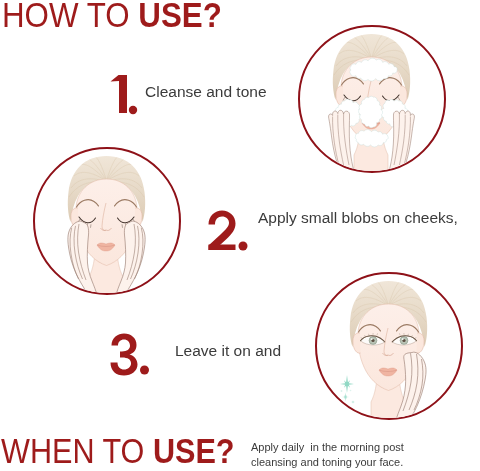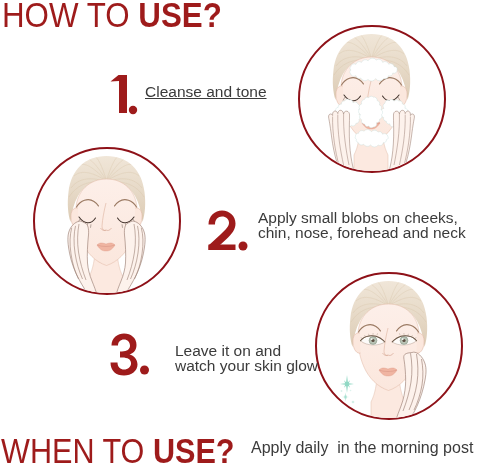--- a/index.html
+++ b/index.html
@@ -13,26 +13,26 @@
   .hdr b{font-weight:700;}
   .circ svg{position:absolute;left:-2px;top:-2px;}
   .circ{position:absolute;border-radius:50%;border:2px solid #8e1118;
         background:#ffffff;overflow:hidden;box-sizing:border-box;}
   #circle-1{left:298px;top:25px;width:148px;height:148px;}
   #circle-2{left:33px;top:147px;width:148px;height:148px;}
   #circle-3{left:315px;top:272px;width:148px;height:148px;}
   .numsvg{position:absolute;overflow:visible;}
   .body-text{position:absolute;color:#3b3b3b;font-size:15.5px;line-height:14.8px;white-space:nowrap;}
   #step1-num{left:108px;top:72px;}
-  #step1-text{left:145px;top:85px;text-decoration:underline;}
+  #step1-text{left:145px;top:85px;}
   #step2-num{left:206px;top:208px;}
   #step2-text{left:258px;top:211px;}
   #step3-num{left:108px;top:331px;}
   #step3-text{left:159px;top:344px;margin-left:16px;}
-  #when-text{position:absolute;left:251px;top:440px;color:#3b3b3b;font-size:16px;line-height:15.3px;white-space:nowrap;}
+  #when-text{position:absolute;left:251px;top:440px;color:#3b3b3b;font-size:11px;line-height:15.3px;white-space:nowrap;}
 </style>
 </head>
 <body>
 
 <div class="stage">
 
   <div class="hdr" id="title-how"><span>HOW TO </span><b>USE?</b></div>
 
   <div class="circ" id="circle-1">
 <svg width="148" height="148" viewBox="0 0 148 148">
@@ -331,26 +331,26 @@
     <circle cx="133" cy="110" r="4.2" fill="#9e1b1b"></circle>
   </svg>
   <div class="body-text" id="step1-text"><span class="ln">Cleanse&nbsp;and&nbsp;tone</span><br></div>
 
   <svg class="numsvg" id="step2-num" width="44" height="46" viewBox="206 208 44 46">
     <title>2.</title>
     <path d="M208.5 224.5 C 208.5 216 215 210.5 222 210.5 C 229.5 210.5 235.5 216 235.5 223.5 C 235.5 229.5 232 234 226 239.5 L 214.5 250 L 235.5 250 L 208.5 250 L 208.5 245.5 L 220.5 234.5 C 226.5 229 229 226 229 222.8 C 229 219.2 226 216.5 222 216.5 C 218 216.5 215 219.4 215 224.5 Z" fill="#9e1b1b"></path>
     <rect x="208.5" y="244.5" width="27" height="5.5" fill="#9e1b1b"></rect>
     <circle cx="243" cy="246" r="4.5" fill="#9e1b1b"></circle>
   </svg>
-  <div class="body-text" id="step2-text"><span class="ln">Apply&nbsp;small&nbsp;blobs&nbsp;on&nbsp;cheeks,</span><br><span class="ln">chin,&nbsp;nose,&nbsp;forehead&nbsp;and&nbsp;neck</span><br><br></div>
+  <div class="body-text" id="step2-text"><span class="ln">Apply&nbsp;small&nbsp;blobs&nbsp;on&nbsp;cheeks,</span><br><br><br></div>
 
   <svg class="numsvg" id="step3-num" width="42" height="48" viewBox="108 331 42 48">
     <title>3.</title>
     <path d="M111.5 345.5 C 111.5 337.5 118 333.5 124 333.5 C 131 333.5 136.5 338 136.5 345 C 136.5 350.5 133 353.5 129.5 354.5 C 134 355.5 137.5 359.5 137.5 364.5 C 137.5 371 131.5 375.5 124 375.5 C 116 375.5 110.5 371 110.5 362.5 L 117.5 362.5 C 117.5 367 120.5 369.5 124 369.5 C 128 369.5 131 366.8 131 363.5 C 131 359.5 128 357.5 122 357.5 L 120 357.5 L 120 351.5 L 122 351.5 C 127 351.5 130 349.3 130 345.8 C 130 342.2 127.5 339.5 124 339.5 C 120.5 339.5 118 342 118 345.5 Z" fill="#9e1b1b"></path>
     <circle cx="144.5" cy="370" r="4.5" fill="#9e1b1b"></circle>
   </svg>
-  <div class="body-text" id="step3-text"><span class="ln">Leave&nbsp;it&nbsp;on&nbsp;and</span><br><span class="ln">watch&nbsp;your&nbsp;skin&nbsp;glow</span></div>
+  <div class="body-text" id="step3-text"><span class="ln">Leave&nbsp;it&nbsp;on&nbsp;and</span><br></div>
 
   <div class="hdr" id="title-when"><span>WHEN TO </span><b>USE?</b></div>
 
-  <div id="when-text"><span class="ln">Apply&nbsp;daily&nbsp;&nbsp;in&nbsp;the&nbsp;morning&nbsp;post</span><br></div>
+  <div id="when-text"><span class="ln">Apply&nbsp;daily&nbsp;&nbsp;in&nbsp;the&nbsp;morning&nbsp;post</span><br><span class="ln">cleansing&nbsp;and&nbsp;toning&nbsp;your&nbsp;face.</span></div>
 
 </div>
 
 </body></html>

